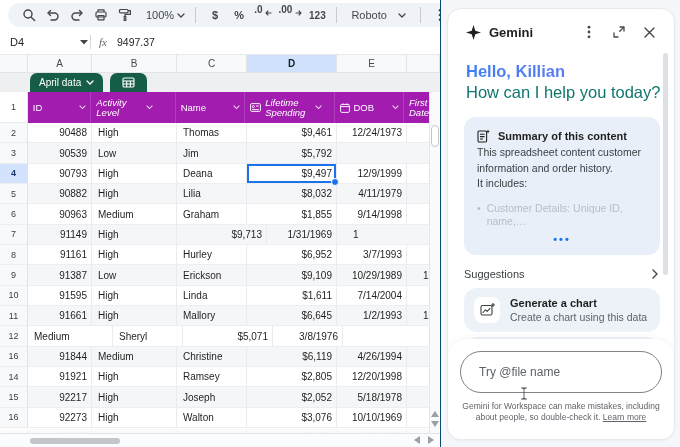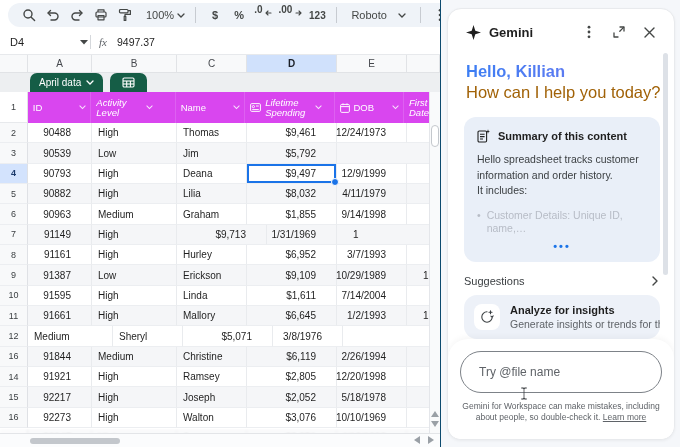--- a/index.html
+++ b/index.html
@@ -39,39 +39,39 @@
   .chip-band{position:relative;height:19px;background:#edeff1;border-bottom:0;}
   .chip{position:absolute;left:30px;top:0;height:19px;background:#155d46;color:#fff;
     border-radius:7px 7px 0 0;display:flex;align-items:center;gap:5px;padding:0 9px;
     font-size:10px;cursor:pointer;}
   .chip-tab{position:absolute;left:110px;top:0;width:37px;height:19px;background:#155d46;
     border-radius:7px 7px 0 0;display:flex;align-items:center;justify-content:center;cursor:pointer;}
 
   .header-row{height:31px;display:flex;}
   .hnum{width:28px;background:#fff;border-right:1px solid #e1e3e6;border-bottom:1px solid #e7e9ec;
     display:flex;align-items:center;justify-content:center;font-size:9px;color:#3c4043;}
-  .hcell{background:#d946ef;color:#fff;font-size:9.5px;display:flex;align-items:center;
+  .hcell{background:#a21caf;color:#fff;font-size:9.5px;display:flex;align-items:center;
     padding-left:5px;border-right:1px solid rgba(255,255,255,0.14);}
   .hcell .lbl{flex:1;}
   .hcell .lbl.wrap{line-height:10px;max-width:50px;font-style:italic;}
   .hcell .chev{margin-right:4px;opacity:.85;}
   .hcell .typeicon{margin-right:4px;opacity:.95;flex:none;}
   .hspacer{width:11px;background:#f9fafb;}
 
   .body{height:306px;overflow:hidden;}
   .row{height:20.35px;display:flex;background:#fff;}
   .row.band .dcell,.row.band .fcell{background:#f5f6f8;}
   .ncell{width:28px;background:#f8f9fa;border-right:1px solid #dfe1e5;border-bottom:1px solid #eceef1;
     display:flex;align-items:center;justify-content:center;font-size:9px;color:#3c4043;cursor:pointer;}
   .ncell.sel{background:#d3e3fd;font-weight:bold;color:#1b3a6b;}
   .dcell{border-right:1px solid #e9ebee;border-bottom:1px solid #eceef1;font-size:10px;color:#1f1f1f;
     display:flex;align-items:center;padding:0 6px;background:#fff;cursor:cell;}
   .fcell{border-bottom:1px solid #eceef1;font-size:10px;color:#1f1f1f;display:flex;align-items:center;
     padding-left:16px;background:#fff;cursor:cell;}
-  .al-r{justify-content:flex-end;padding-right:20px;}
+  .al-r{justify-content:flex-end;padding-right:4px;}
   .selected-cell{position:relative;box-shadow:inset 0 0 0 2px #1a73e8;background:#fff !important;}
   .selected-cell::after{content:"";position:absolute;right:-3px;bottom:-3px;width:6px;height:6px;
     border-radius:50%;background:#1a73e8;border:1px solid #fff;}
 
   .partial{height:4px;overflow:hidden;}
   .partial .row{filter:blur(1.2px);opacity:.55;}
 
   .hscroll{position:absolute;left:0;right:0;bottom:0;height:14px;background:#fbfcfd;
     border-top:1px solid #e3e5e8;}
   .hthumb{position:absolute;left:30px;top:4px;width:90px;height:6px;border-radius:3px;background:#c3c7cc;cursor:grab;}
@@ -88,23 +88,23 @@
     border-left:1px solid #0c4a6e;padding:8px 6px 7px 6px;}
   .gcard{position:relative;width:228px;height:432px;background:#fff;border-radius:14px;
     border:1px solid #e8eaed;box-shadow:0 1px 3px rgba(0,0,0,0.05);overflow:hidden;}
   .ghead{display:flex;align-items:center;padding:12px 14px 4px 18px;gap:8px;}
   .gtitle{font-size:13px;font-weight:bold;color:#1f1f1f;flex:1;}
   .gico{width:22px;height:22px;display:flex;align-items:center;justify-content:center;
     color:#444746;border-radius:50%;cursor:pointer;}
   .greet{padding:14px 11px 0 18px;line-height:21px;}
   .greet .hello{font-size:16.5px;font-weight:bold;
     background:linear-gradient(90deg,#3c7ef3,#7a78f0);-webkit-background-clip:text;background-clip:text;color:transparent;}
-  .greet .ask{font-size:16.5px;color:#a16207;}
+  .greet .ask{font-size:16.5px;color:#0f766e;}
   .sumcard{margin:14px 14px 0 16px;background:#e9eff8;border-radius:12px;padding:12px 13px 10px 13px;}
-  .sumtitle{display:flex;align-items:center;gap:8px;font-size:11px;font-weight:bold;color:#1f1f1f;margin-bottom:9px;}
+  .sumtitle{display:flex;align-items:center;gap:8px;font-size:11px;font-weight:bold;color:#1f1f1f;margin-bottom:2px;}
   .sumbody{font-size:10.5px;color:#3c4043;line-height:15.5px;}
   .sumbullet{margin-top:10px;font-size:10.5px;color:#b7bcc6;display:flex;gap:6px;line-height:13px;}
   .sumdots{margin-top:5px;text-align:center;color:#1a73e8;font-weight:bold;font-size:11px;
     letter-spacing:2px;cursor:pointer;}
   .sugrow{display:flex;align-items:center;justify-content:space-between;margin:13px 16px 8px 16px;
     font-size:11px;color:#3c4043;cursor:pointer;}
   .scard{margin:0 14px 5px 16px;background:#edf1f8;border-radius:13px;display:flex;align-items:center;
     gap:10px;padding:9px 10px;cursor:pointer;}
   .stile{width:26px;height:26px;background:#fff;border-radius:8px;display:flex;align-items:center;
     justify-content:center;color:#3c4043;flex:none;}
@@ -392,21 +392,21 @@
           <div class="dcell c-d al-r">$5,071</div>
           <div class="dcell c-e al-r">3/8/1976</div>
           <div class="fcell c-f"></div>
         </div>
         <div class="row band">
           <div class="ncell">16</div>
           <div class="dcell c-a al-r">91844</div>
           <div class="dcell c-b">Medium</div>
           <div class="dcell c-c">Christine</div>
           <div class="dcell c-d al-r">$6,119</div>
-          <div class="dcell c-e al-r">2/26/1994</div>
+          <div class="dcell c-e al-r">4/26/1994</div>
           <div class="fcell c-f"></div>
         </div>
         <div class="row">
           <div class="ncell">14</div>
           <div class="dcell c-a al-r">91921</div>
           <div class="dcell c-b">High</div>
           <div class="dcell c-c">Ramsey</div>
           <div class="dcell c-d al-r">$2,805</div>
           <div class="dcell c-e al-r">12/20/1998</div>
           <div class="fcell c-f"></div>
@@ -506,37 +506,50 @@
           <svg width="13" height="14" viewBox="0 0 13 14" fill="none" stroke="#1f1f1f" stroke-width="1.1" stroke-linejoin="round">
               <rect x="1" y="2" width="8.6" height="11" rx="1.2"></rect>
               <line x1="3" y1="5.2" x2="7.6" y2="5.2"></line>
               <line x1="3" y1="7.6" x2="7.6" y2="7.6"></line>
               <line x1="3" y1="10" x2="6" y2="10"></line>
               <path d="M11 .2l.55 1.75L13.3 2.5l-1.75.55L11 4.8l-.55-1.75L8.7 2.5l1.75-.55z" fill="#1f1f1f" stroke="none"></path>
             </svg>
           <span>Summary of this content</span>
         </div>
         <div class="sumbody">
-          <div>Hello spreadsheet tracks customer information and order history.</div>
+          <div>This spreadsheet content customer information and order history.</div>
           <div>It includes:</div>
         </div>
         <div class="sumbullet">
           <span>•</span>
           <span>Customer Details: Unique ID, name,…</span>
         </div>
         <div class="sumdots">•••</div>
       </div>
 
       <div class="sugrow">
         <span>Suggestions</span>
         <svg width="6" height="10" viewBox="0 0 6 10" fill="none" stroke="#444746" stroke-width="1.4" stroke-linecap="round" stroke-linejoin="round">
             <path d="M1 1l4 4-4 4"></path>
           </svg>
       </div>
 
+      <div class="scard">
+        <span class="stile">
+          <svg width="15" height="14" viewBox="0 0 15 14" fill="none" stroke="currentColor" stroke-width="1.1" stroke-linejoin="round" stroke-linecap="round">
+              <rect x="1" y="2.5" width="11" height="9.5" rx="1.5"></rect>
+              <path d="M3 9.5l2.4-2.6 1.8 1.4 2.8-3"></path>
+              <path d="M13 .5v3M11.5 2h3" stroke-width="1.2"></path>
+            </svg>
+        </span>
+        <span>
+          <div class="sctitle">Generate a chart</div>
+          <div class="scsub">Create a chart using this data</div>
+        </span>
+      </div>
 
       <div class="scard">
         <span class="stile">
           <svg width="14" height="14" viewBox="0 0 14 14" fill="none" stroke="currentColor" stroke-width="1.1" stroke-linecap="round" stroke-linejoin="round">
               <path d="M12.2 7A5.2 5.2 0 1 1 7 1.8"></path>
               <path d="M10.5.8v3M9 2.3h3"></path>
               <path d="M12.2 7l1-1.2M12.2 7l-1.3-.9"></path>
             </svg>
         </span>
         <span>

